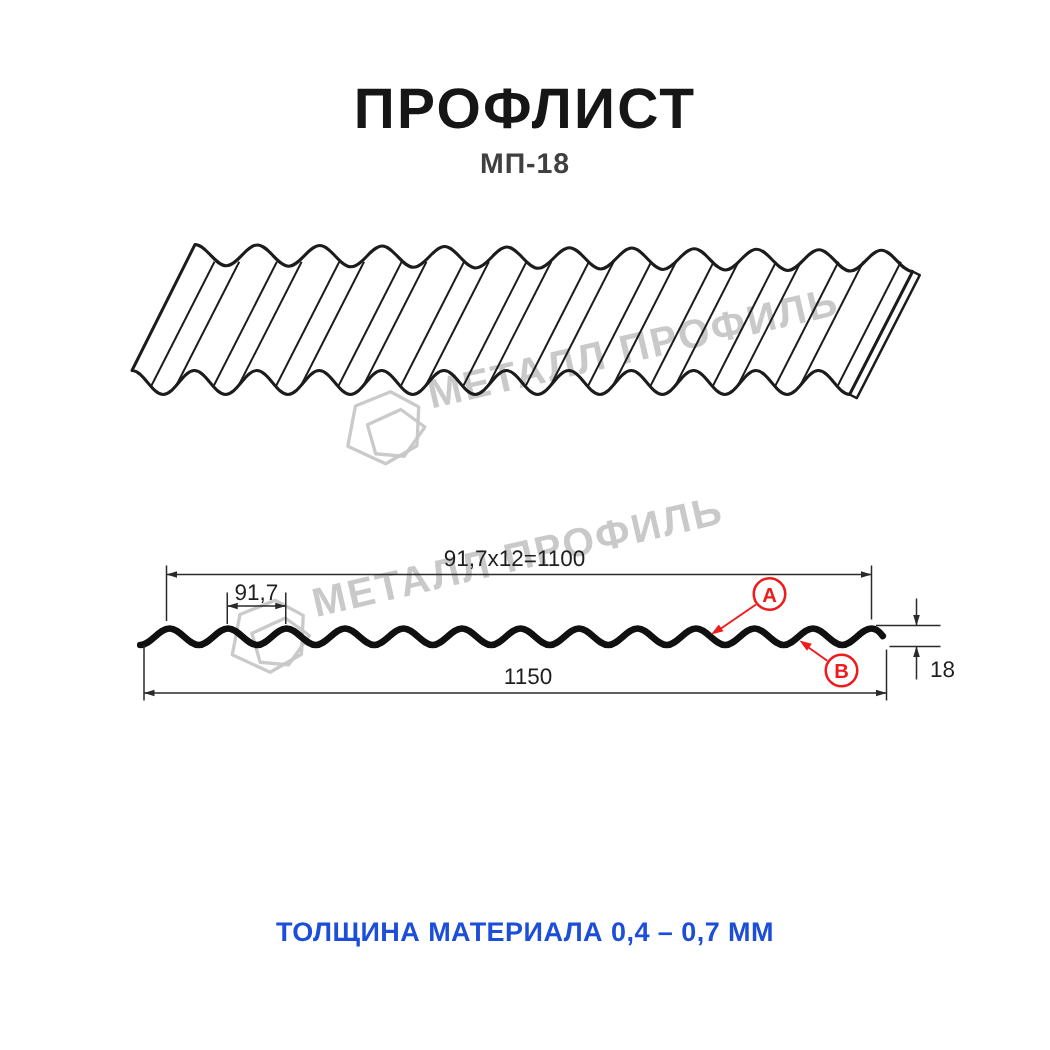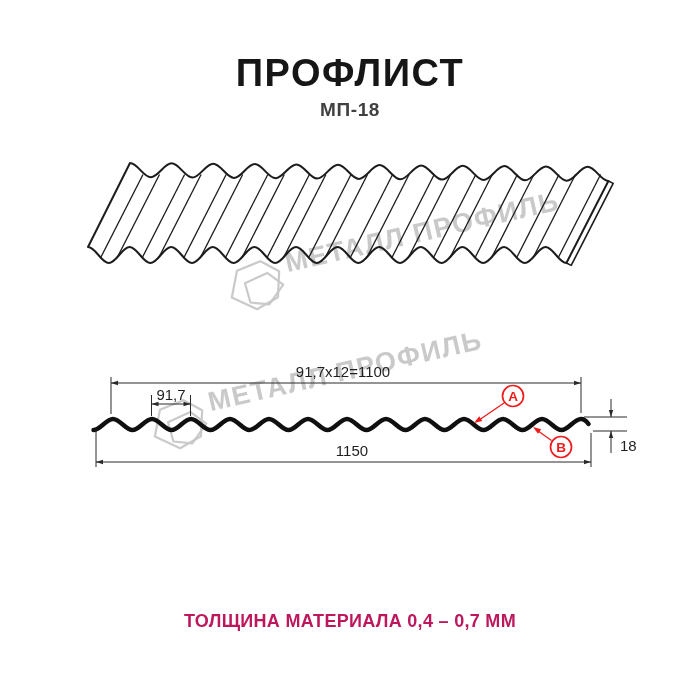--- a/index.html
+++ b/index.html
@@ -4,21 +4,21 @@
 <style>
   :root{ --red:#ee1c1c; --line:#1c1c1c; --wm:#c7c7c7; }
   html,body{margin:0;padding:0;background:#fff;}
   .canvas{position:relative;width:700px;height:700px;background:#fff;overflow:hidden;
           font-family:"Liberation Sans",sans-serif;}
   .title{position:absolute;top:52px;left:0;width:100%;text-align:center;
          font-size:38px;font-weight:800;letter-spacing:1.5px;color:#161616;}
   .subtitle{position:absolute;top:99px;left:0;width:100%;text-align:center;
          font-size:19px;font-weight:600;letter-spacing:.6px;color:#404040;}
   .footer{position:absolute;top:611px;left:0;width:100%;text-align:center;
-         font-size:18px;font-weight:700;letter-spacing:.3px;color:#be185d;}
+         font-size:18px;font-weight:700;letter-spacing:.3px;color:#1d4ed8;}
   svg.drawing{position:absolute;left:0;top:0;width:700px;height:700px;}
   .sheet-fill{fill:#ffffff;stroke:none;}
   .sheet-stroke{fill:none;stroke:var(--line);stroke-width:2;stroke-linejoin:round;stroke-linecap:round;}
   .edge2{fill:none;stroke:var(--line);stroke-width:1.6;stroke-linejoin:round;}
   .rib{stroke:var(--line);stroke-width:1.3;}
   .profile{fill:none;stroke:#101010;stroke-width:4.4;stroke-linecap:round;stroke-linejoin:round;}
   .dim{stroke:#2a2a2a;stroke-width:1;fill:none;}
   .dim-arrow{fill:#2a2a2a;stroke:none;}
   .dim-text{fill:#1f1f1f;font-size:15px;font-family:"Liberation Sans",sans-serif;}
   .red-stroke{stroke:var(--red);fill:none;stroke-width:1.7;}

